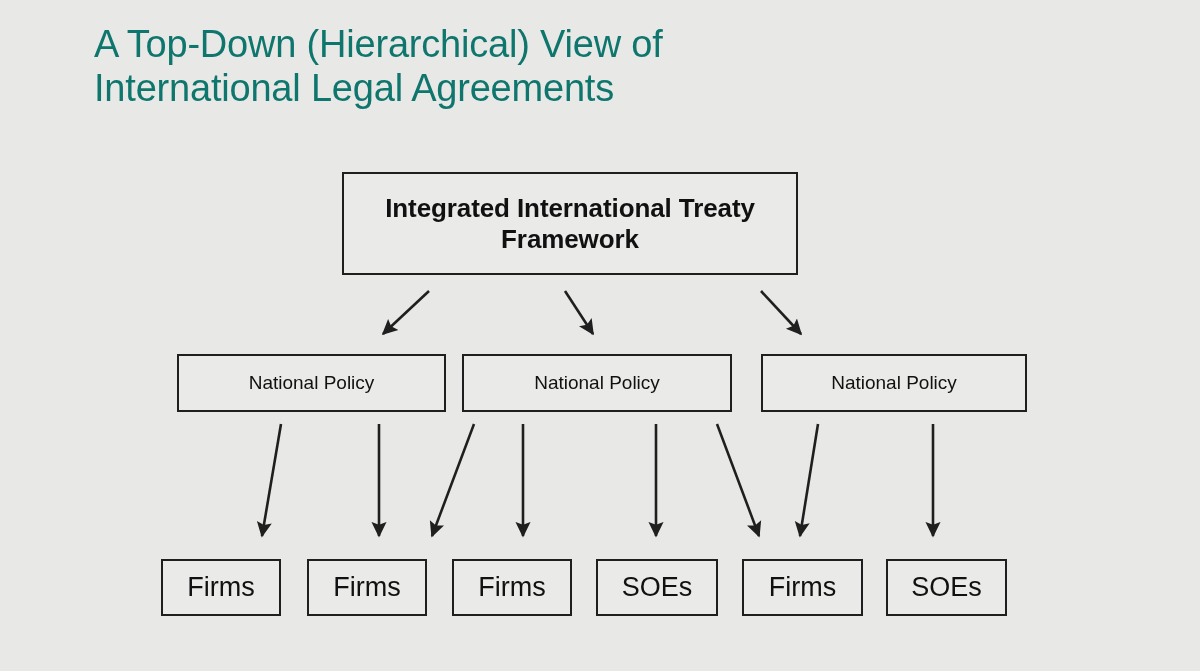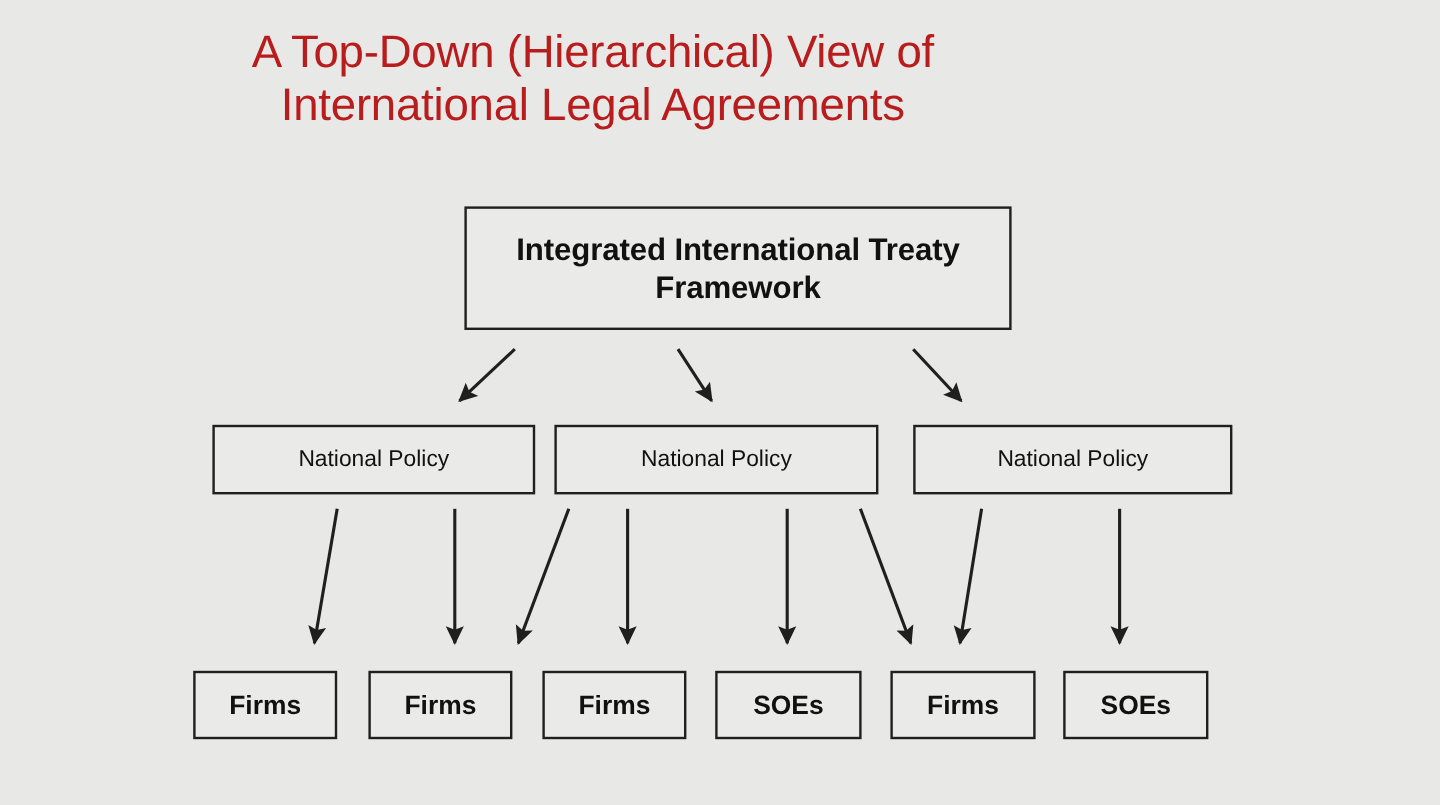--- a/index.html
+++ b/index.html
@@ -41,45 +41,44 @@
     align-items: center;
     justify-content: center;
     text-align: center;
     color: #111111;
     line-height: 1.18;
   }
   .node-root {
     font-size: 26px;
     font-weight: 700;
     letter-spacing: -0.1px;
-    margin-left: 45px;
   }
   .node-policy {
     font-size: 19px;
     font-weight: 400;
   }
   .node-leaf {
-    font-size: 22px;
-    font-weight: 700;
+    font-size: 27px;
+    font-weight: 400;
   }
   #arrow-layer {
     position: absolute;
     left: 0;
     top: 0;
     width: 1200px;
     height: 671px;
     pointer-events: none;
   }
 </style>
 </head>
 <body style="background: rgb(232, 233, 230);">
 
 <div id="slide" style="background: rgb(232, 233, 230);">
 
-  <div id="title" style="color: #b91c1c; text-align: center;">A Top-Down (Hierarchical) View of
+  <div id="title" style="color: #0f766e;">A Top-Down (Hierarchical) View of
 International Legal Agreements</div>
 
   <svg id="arrow-layer" viewBox="0 0 1200 671" width="1200" height="671" xmlns="http://www.w3.org/2000/svg">
     <defs>
       <marker id="ah" markerWidth="7" markerHeight="7" refX="5.4" refY="3.1" orient="auto" markerUnits="strokeWidth">
         <path d="M0,0.2 L6,3.1 L0,6.0 L1.1,3.1 Z" fill="#1f1f1f"></path>
       </marker>
     </defs>
     <g id="arrow-group" stroke="#1f1f1f" stroke-width="2.6" fill="none" marker-end="url(#ah)" stroke-linecap="butt">
         <line x1="429" y1="291" x2="383" y2="334"></line>

